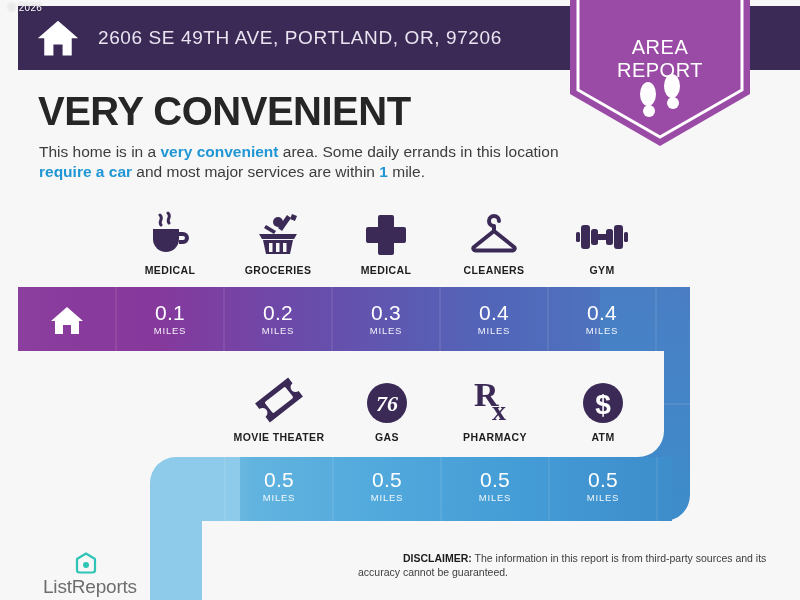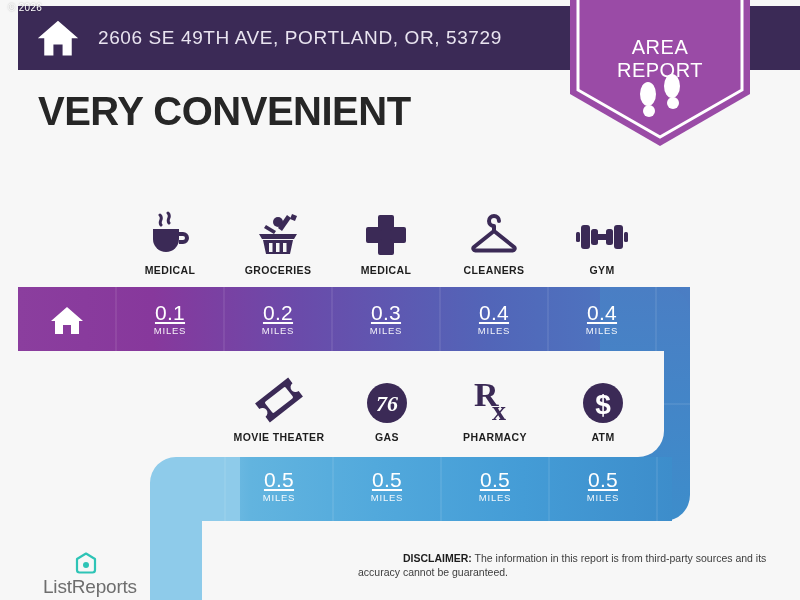--- a/index.html
+++ b/index.html
@@ -130,21 +130,20 @@
   .dist-row { position: absolute; display: flex; z-index: 12; }
   .dist-cell {
     width: 108px;
     text-align: center;
     color: #ffffff;
   }
   .dist-cell .num {
     font-size: 21px;
     line-height: 23px;
     letter-spacing: 0.3px;
-    text-decoration: underline;
   }
   .dist-cell .unit {
     font-size: 9.5px;
     letter-spacing: 0.8px;
     opacity: 0.92;
     margin-top: 1px;
   }
   #dist-row-1 { left: 116px; top: 301px; }
   #dist-row-2 { left: 225px; top: 468px; }
 
@@ -253,21 +252,21 @@
     </svg>
   </div>
 
   <div class="header-bar"></div>
   <div class="header-inner">
     <span class="home-icon-hdr">
       <svg viewBox="0 0 48 44" xmlns="http://www.w3.org/2000/svg">
         <path d="M24 3 L46 22 L39 22 L39 41 L29 41 L29 29 L19 29 L19 41 L9 41 L9 22 L2 22 Z" fill="#ffffff"></path>
       </svg>
     </span>
-    <span class="addr">2606 SE 49TH AVE, PORTLAND, OR, 53729</span>
+    <span class="addr">2606 SE 49TH AVE, PORTLAND, OR, 97206</span>
   </div>
   <div class="copyright">© 2026</div>
 
   <div class="badge">
     <svg viewBox="0 0 180 152" xmlns="http://www.w3.org/2000/svg">
       <path d="M0,0 L180,0 L180,100 L90,152 L0,100 Z" fill="#9A4BA6"></path>
       <path d="M8,0 L172,0 L172,96 L90,143 L8,96 Z" fill="none" stroke="#ffffff" stroke-width="3"></path>
       <g fill="#ffffff">
         <ellipse cx="78" cy="100" rx="8" ry="12"></ellipse>
         <ellipse cx="79" cy="117" rx="6" ry="6"></ellipse>
@@ -275,20 +274,21 @@
         <ellipse cx="103" cy="109" rx="6" ry="6"></ellipse>
       </g>
     </svg>
     <div class="badge-text">
       <div>AREA</div>
       <div>REPORT</div>
     </div>
   </div>
 
   <div class="headline">VERY CONVENIENT</div>
+  <div class="desc"><span>This home is in a </span><span class="hl">very convenient</span><span> area. Some daily errands in this location </span><span class="hl">require a car</span><span> and most major services are within </span><span class="hl">1</span><span> mile.</span></div>
 
   <div class="icon-row" id="icon-row-1">
     <div class="icon-cell">
       <div class="glyph">
         <svg width="46" height="46" viewBox="0 0 46 46">
           <g fill="#3b2a56">
             <path d="M13 4 c4 4 -2 6 1 10 M21 2 c4 4 -2 6 1 10" stroke="#3b2a56" stroke-width="3" fill="none" stroke-linecap="round"></path>
             <path d="M6 18 h26 v10 a13 13 0 0 1 -13 13 a13 13 0 0 1 -13 -13 Z"></path>
             <path d="M32 21 h4 a6 6 0 0 1 0 12 h-4 v-4 h4 a2 2 0 0 0 0 -4 h-4 Z"></path>
           </g>

